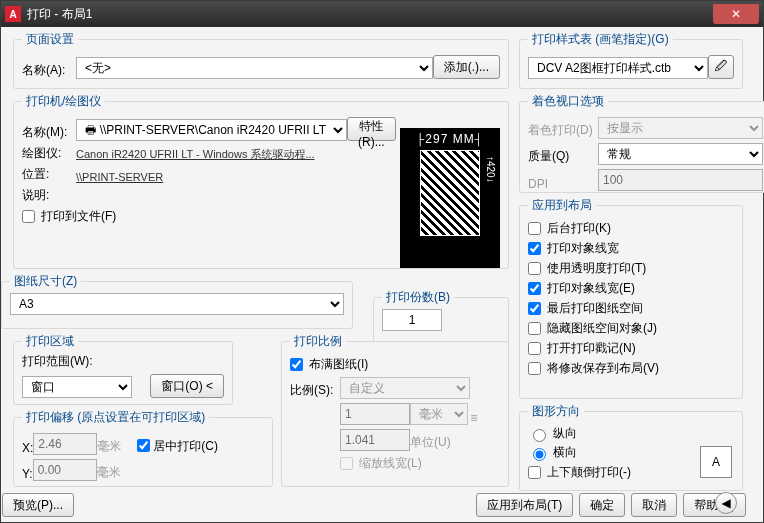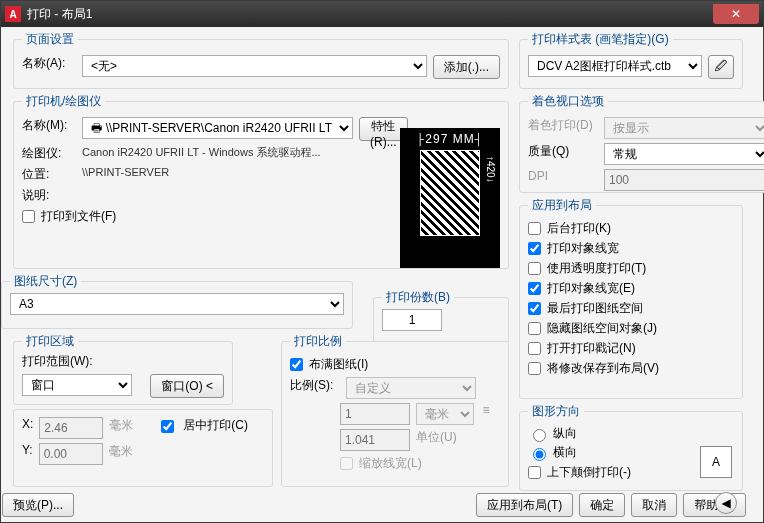--- a/index.html
+++ b/index.html
@@ -18,38 +18,38 @@
 .grp-paper { left: 0; top: 246px; width: 352px; height: 56px; }
 .grp-copies { left: 372px; top: 262px; width: 136px; height: 56px; }
 .grp-area { left: 12px; top: 306px; width: 220px; height: 72px; }
 .grp-offset { left: 12px; top: 382px; width: 260px; height: 78px; }
 .grp-scale { left: 280px; top: 306px; width: 228px; height: 154px; }
 .grp-style { left: 518px; top: 4px; width: 224px; height: 58px; }
 .grp-viewport { left: 518px; top: 66px; width: 224px; height: 100px; }
 .grp-options { left: 518px; top: 170px; width: 224px; height: 202px; }
 .grp-orient { left: 518px; top: 376px; width: 224px; height: 88px; }
 .bottombar { position: absolute; left: 0; right: 16px; bottom: 0; height: 34px; display: flex; align-items: center; padding: 0 1px; gap: 6px; }
-.row { display: flex; align-items: flex-start; gap: 6px; margin: 4px 0; }
+.row { display: flex; align-items: flex-end; margin: 4px 0; }
 label.lbl { min-width: 54px; }
 select, input[type="text"] { border: 1px solid #abadb3; background: #fff; height: 22px; padding: 1px 4px; }
 select:disabled, input:disabled { background: #f0f0f0; color: #6d6d6d; }
 button.btn { border: 1px solid #8e8f8f; background: linear-gradient(#fdfdfd,#e4e4e4); height: 24px; padding: 0 10px; border-radius: 3px; cursor: pointer; }
 button.iconbtn { width: 26px; padding: 0; }
 .checkbox-row { display: flex; align-items: center; gap: 4px; margin: 3px 0; }
 .checkbox-row input { margin: 0 2px 0 0; }
 .radio-row { display: flex; align-items: center; gap: 4px; margin: 2px 0; }
 .disabled-text { color: #9a9a9a; }
 .preview-box { position: absolute; right: 8px; top: 18px; width: 100px; height: 140px; background: #000; display: flex; flex-direction: column; align-items: center; padding-top: 4px; }
 .preview-box .dim { color: #fff; font-size: 11px; letter-spacing: 1px; }
 .preview-box .paper { width: 60px; height: 86px; background: repeating-linear-gradient(45deg,#fff 0 3px,#000 3px 6px); border: 1px solid #fff; margin-top: 4px; }
 .preview-box .arrow-v { position: absolute; right: 4px; top: 28px; color: #fff; font-size: 10px; writing-mode: vertical-rl; }
 .orient-icon { position: absolute; right: 10px; top: 26px; width: 32px; height: 32px; border: 1px solid #888; background: #fff; display: flex; align-items: center; justify-content: center; font-size: 18px; }
 .expand-btn { position: absolute; right: 10px; bottom: 8px; width: 22px; height: 22px; border: 1px solid #8e8f8f; background: linear-gradient(#fdfdfd,#e4e4e4); border-radius: 11px; display: flex; align-items: center; justify-content: center; cursor: pointer; }
 .link-icon { width: 12px; display: inline-block; text-align: center; }
-.small-val { font-size: 11px; color: #333; }
+.small-val { font-size: 11px; color: #333; text-decoration: underline; }
 </style>
 </head>
 <body>
 
 <div class="window">
   <div class="titlebar">
     <div class="app-icon">A</div>
     <span>打印 - 布局1</span>
     <div class="spacer"></div>
     <div class="winbtn close">✕</div>
@@ -110,20 +110,21 @@
       <legend>打印区域</legend>
       <div>打印范围(W):</div>
       <div class="row">
         <select style="width:110px"><option>窗口</option></select>
         <div style="flex:1"></div>
         <button class="btn"><span>窗口(O)</span> &lt;</button>
       </div>
     </fieldset>
 
     <fieldset class="grp-offset">
+      <legend>打印偏移 (原点设置在可打印区域)</legend>
       <div class="row">
         <label>X:</label>
         <input type="text" disabled="" style="width: 64px;" value="2.46">
         <span class="disabled-text">毫米</span>
         <div style="width:12px"></div>
         <input type="checkbox" checked="" style="">
         <span>居中打印(C)</span>
       </div>
       <div class="row">
         <label>Y:</label>

